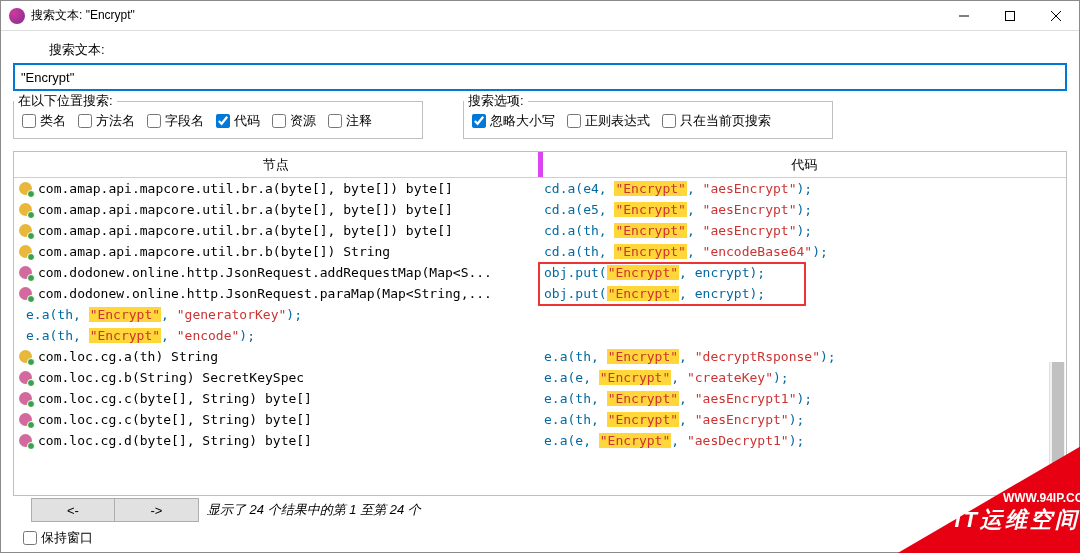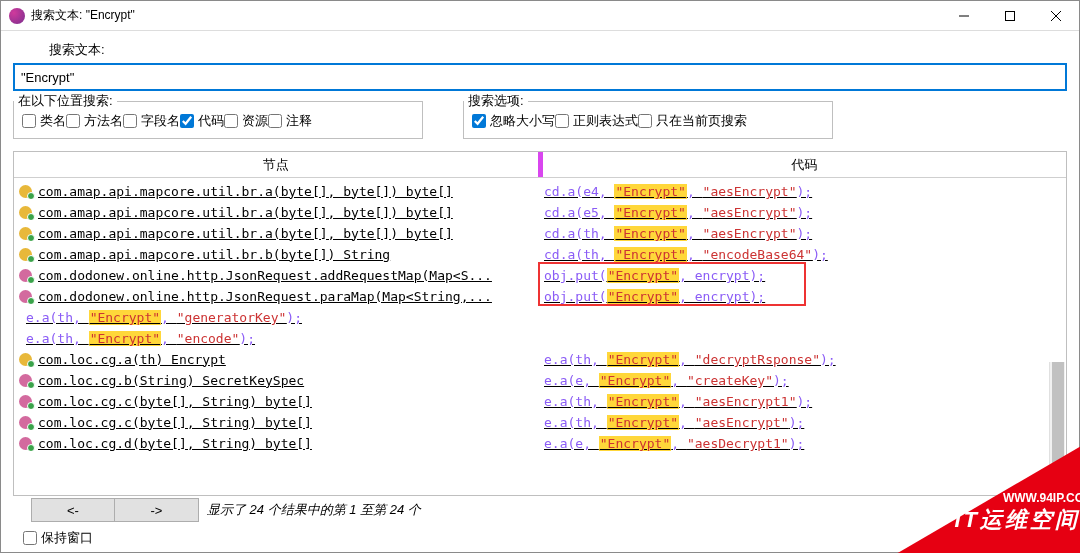--- a/index.html
+++ b/index.html
@@ -12,41 +12,41 @@
   .winbtn { width: 46px; height: 30px; display: flex; align-items: center; justify-content: center; color: #000; cursor: pointer; }
 
   .content { padding: 10px 12px 0 12px; display: flex; flex-direction: column; flex: 1; min-height: 0; }
 
   .search-label { font-size: 13px; margin-bottom: 4px; margin-left: 36px; }
   .search-input { width: 100%; height: 28px; border: 2px solid #0078d7; padding: 2px 6px; font-size: 13px; outline: none; }
 
   .opt-row { display: flex; gap: 40px; margin-top: 10px; }
   .fieldset { border: 1px solid #bfbfbf; padding: 6px 8px 8px 8px; position: relative; }
   .fieldset .legend { position: absolute; top: -10px; left: 0; background: #fff; padding: 0 4px; font-size: 13px; }
-  .fieldset .row { display: flex; gap: 0; align-items: center; margin-top: 4px;}
+  .fieldset .row { display: flex; gap: 12px; align-items: center; margin-top: 4px;}
   .chk { display: flex; align-items: center; gap: 4px; font-size: 13px; cursor: pointer; }
   .chk input { width: 14px; height: 14px; accent-color: #0078d7; }
 
   .results-wrap { flex: 1; margin-top: 12px; border: 1px solid #bfbfbf; display: flex; flex-direction: column; min-height: 0; }
   .col-headers { display: flex; height: 26px; background: #fff; border-bottom: 1px solid #cfcfcf; }
   .col-headers > div { flex: 1; display: flex; align-items: center; justify-content: center; font-size: 13px; border-right: 5px solid #d946ef; }
   .col-headers > div:last-child { border-right: none; }
   .rows { flex: 1; overflow-y: auto; overflow-x: hidden; }
-  .row-line { display: flex; height: 21px; align-items: flex-end; white-space: nowrap; text-decoration: underline; }
+  .row-line { display: flex; height: 21px; align-items: center; white-space: nowrap; }
   .cell-node { width: 518px; display: flex; align-items: center; padding-left: 2px; font-family: Consolas, monospace; font-size: 13px; overflow: hidden; }
   .cell-code { flex: 1; font-family: Consolas, monospace; font-size: 13px; padding-left: 12px; overflow: hidden; }
   .row-icon { width: 18px; height: 16px; margin-right: 4px; display: inline-flex; align-items: center; justify-content: center; position: relative; }
   .ic-circle { width: 13px; height: 13px; border-radius: 50%; display: inline-block; }
   .ic-c { background: #e8b83a; }
   .ic-m { background: #d36a9e; }
   .ic-badge { position:absolute; right:-1px; bottom:-1px; width:8px; height:8px; border-radius:50%; background:#3aa34a; border:1px solid #fff;}
 
   .hl { background: #ffd73a; color: #c33; padding: 0 1px; }
   .str { color: #c33; }
-  .txt { color: #8b5cf6; }
+  .txt { color: #0369a1; }
 
   .redbox { position: absolute; border: 2px solid #e33; pointer-events: none; }
 
   .scrollbar-v { position:absolute; right:1px; top:210px; width:16px; height:258px; background:#f1f1f1; border-left:1px solid #e0e0e0;}
   .scroll-thumb { position:absolute; top:0; left:2px; width:12px; height:190px; background:#c1c1c1;}
 
   .bottom-bar { height: 28px; display: flex; align-items: center; padding: 2px 0 2px 18px; gap: 0; border-top: 0px solid #eee;}
   .navbtn { width: 84px; height: 24px; border: 1px solid #adadad; background: #e1e1e1; display:flex; align-items:center; justify-content:center; font-size:13px; cursor:pointer; }
   .navbtn + .navbtn { border-left: none; }
   .status-txt { margin-left: 8px; font-size: 13px; font-style: italic; }
@@ -209,21 +209,21 @@
           </div>
           <div class="row-line">
             <div class="cell-code"><span class="txt">e.a(th, </span><span class="hl">"Encrypt"</span><span class="txt">, </span><span class="str">"encode"</span><span class="txt">);</span></div>
           </div>
           <div class="row-line">
             <div class="cell-node">
               <span class="row-icon">
                 <span class="ic-circle ic-c"></span>
                 <span class="ic-badge"></span>
               </span>
-              <span>com.loc.cg.a(th) Encrypt</span>
+              <span>com.loc.cg.a(th) String</span>
             </div>
             <div class="cell-code"><span class="txt">e.a(th, </span><span class="hl">"Encrypt"</span><span class="txt">, </span><span class="str">"decryptRsponse"</span><span class="txt">);</span></div>
           </div>
           <div class="row-line">
             <div class="cell-node">
               <span class="row-icon">
                 <span class="ic-circle ic-m"></span>
                 <span class="ic-badge"></span>
               </span>
               <span>com.loc.cg.b(String) SecretKeySpec</span>

